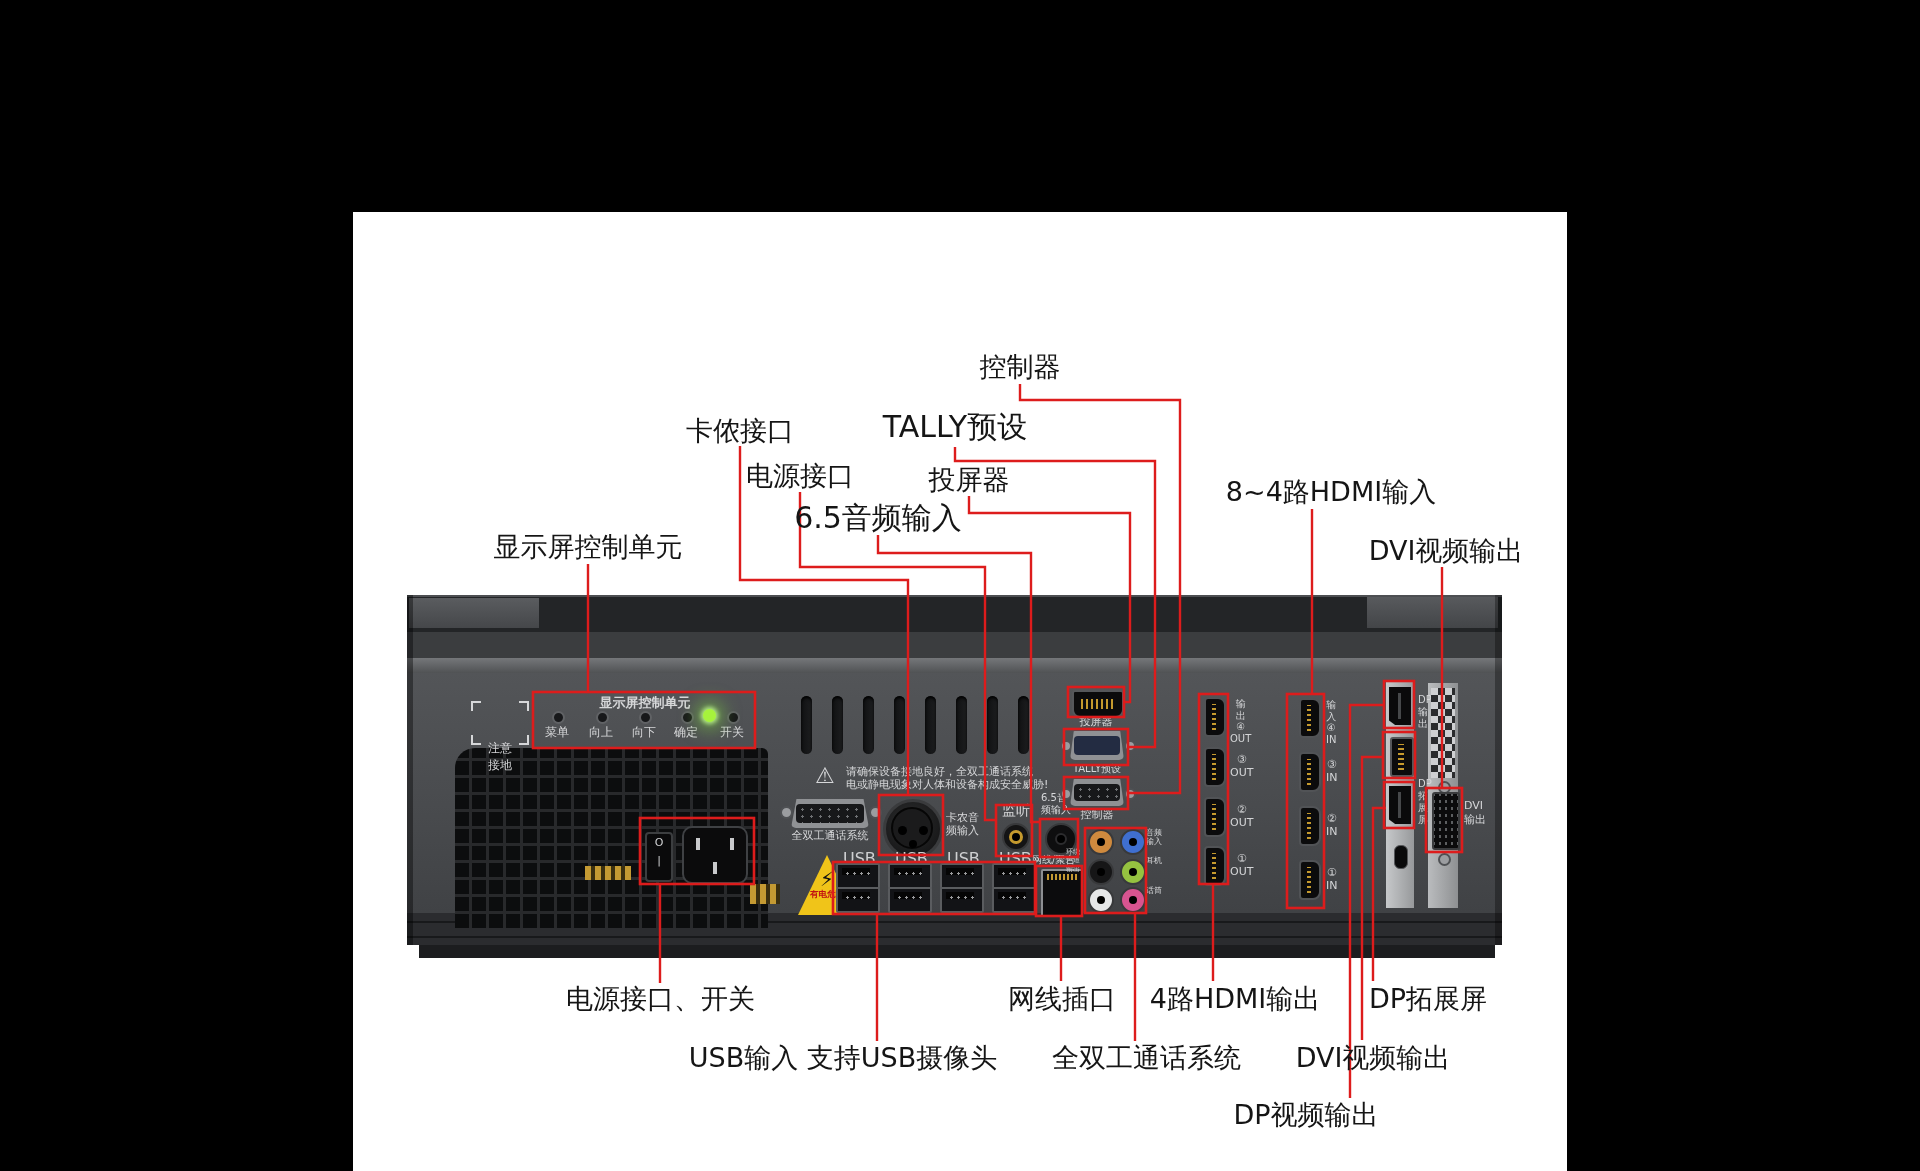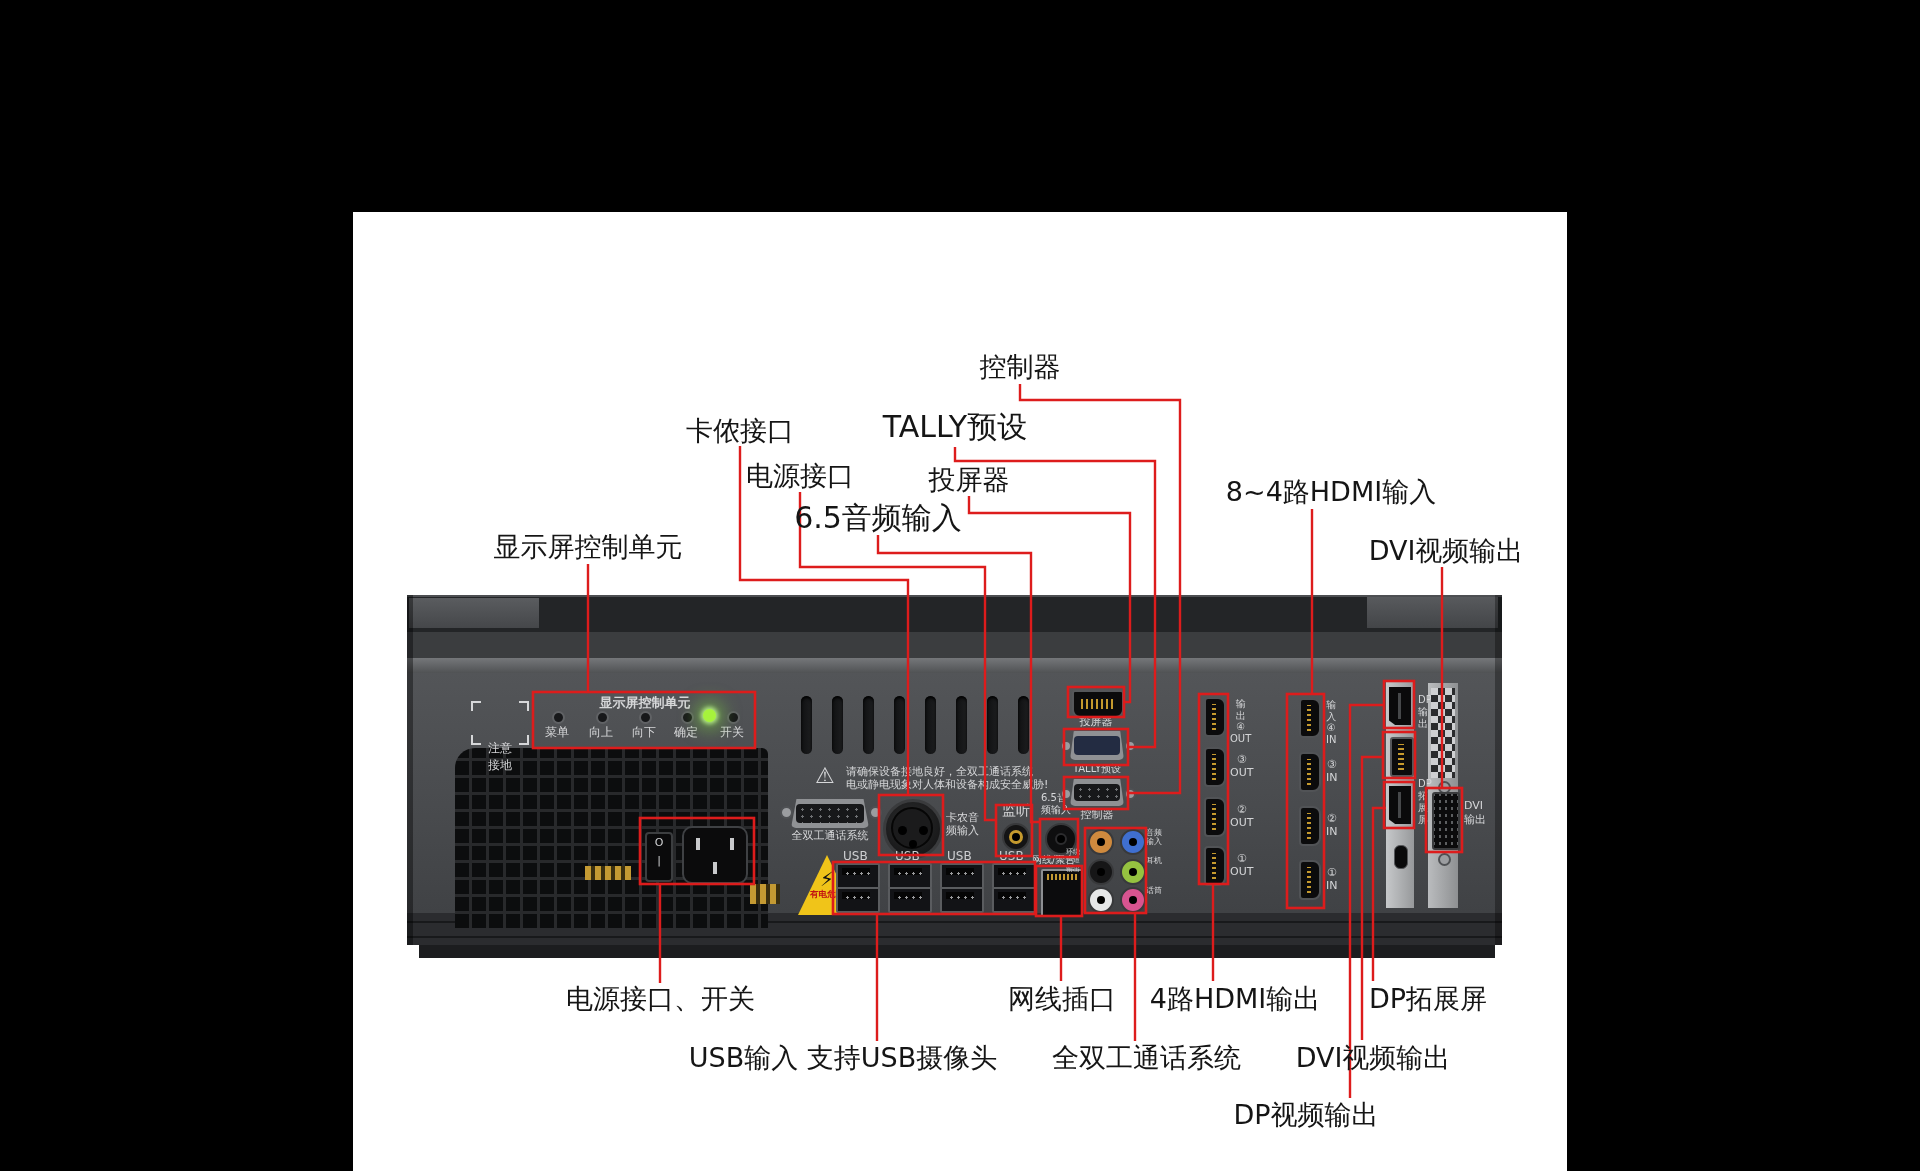--- a/index.html
+++ b/index.html
@@ -54,21 +54,21 @@
   .tri-warn{left:798px;top:855px;width:58px;height:60px;z-index:4;
             clip-path:polygon(50% 0,100% 100%,0 100%);background:#f0c419;text-align:center;}
   .tri-warn .bolt{display:block;margin-top:14px;color:#111;font-size:20px;line-height:1;}
   .tri-warn .txt{display:block;color:#c11212;font-size:8.5px;font-weight:bold;}
   .xlr{left:883px;top:799px;width:54px;height:54px;border-radius:50%;z-index:4;
        background:radial-gradient(circle at 45% 40%,#2e2f30,#101011);border:3px solid #3a3b3d;}
   .xlr .inner{position:absolute;left:5px;top:5px;width:38px;height:38px;border-radius:50%;
        background:#1b1b1c;border:2px solid #060606;}
   .hole{position:absolute;border-radius:50%;background:#000;}
   .jack{position:absolute;border-radius:50%;z-index:4;border:2px solid #38393b;}
-  .usb-label{position:absolute;color:#cfd0d2;font-size:12px;z-index:4;}
+  .usb-label{position:absolute;color:#cfd0d2;font-size:16px;z-index:4;}
   .usbport{position:absolute;width:40px;height:22px;background:#121316;border:2px solid #5a5c5f;
            border-radius:2px;z-index:4;}
   .usbport .tongue{position:absolute;left:4px;top:3px;width:28px;height:7px;background:#050505;
            background-image:radial-gradient(#9a9b9d 1px,transparent 1.3px);background-size:7px 7px;
            background-position:2px 2px;}
   .rj45{left:1041px;top:869px;width:38px;height:44px;background:#0c0c0d;border:2px solid #8d8f92;
         border-radius:2px;z-index:4;}
   .rj45 .pins{position:absolute;left:4px;top:3px;width:30px;height:6px;
         background:repeating-linear-gradient(90deg,#c49a33 0 2px,#0c0c0d 2px 4px);}
   .hdmi{position:absolute;background:#0b0b0c;border:2px solid #55575a;z-index:4;

